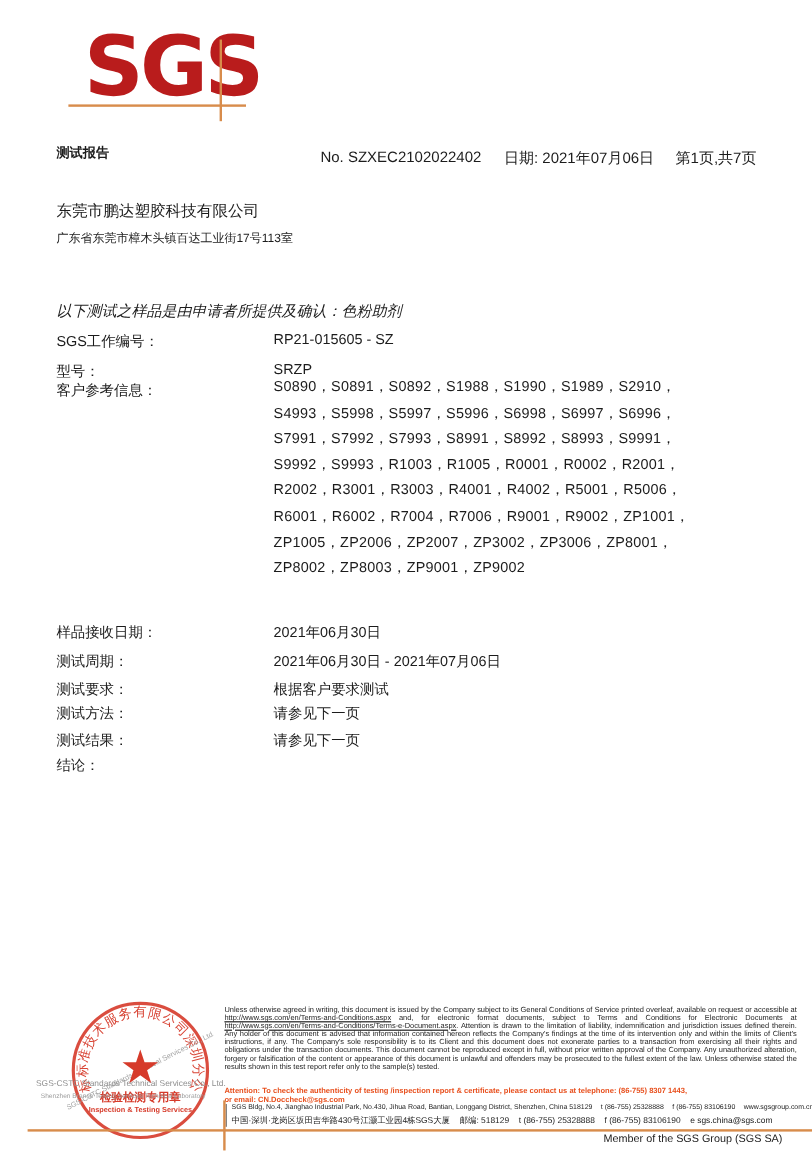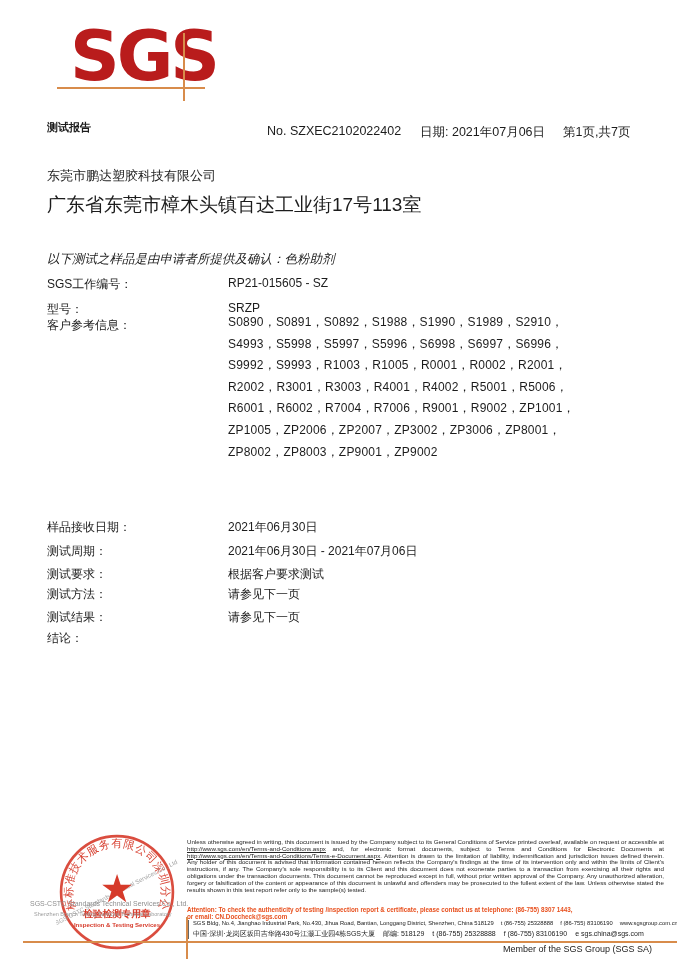--- a/index.html
+++ b/index.html
@@ -10,21 +10,21 @@
   
   .logo-text{position:absolute;left:70px;top:26px;font-size:69px;line-height:60px;
     font-weight:bold;letter-spacing:-3px;color:#b91c1c;font-family:"DejaVu Sans",sans-serif;}
   .logo-hline{position:absolute;left:57px;top:87px;width:148px;height:2px;background:#d88c4b;}
   .logo-vline{position:absolute;left:183px;top:33px;width:2px;height:68px;background:#d88c4b;}
   .doc-title{position:absolute;left:47px;top:120px;font-size:11px;font-weight:bold;}
   .report-no{position:absolute;left:223px;top:124px;font-size:12.5px;margin-left:44px;}
   .report-date{position:absolute;left:420px;top:124px;font-size:12.5px;}
   .page-count{position:absolute;left:531px;top:124px;font-size:12.5px;padding-left:32px;}
   .company{position:absolute;left:47px;top:167px;font-size:13px;}
-  .addr-line{position:absolute;left:47px;top:192px;font-size:19px;}
+  .addr-line{position:absolute;left:47px;top:192px;font-size:10px;}
   .sample-stmt{position:absolute;left:47px;top:251px;font-size:12.5px;font-style:italic;}
   
   .field{position:absolute;left:47px;width:600px;font-size:12px;}
   .flabel{position:absolute;left:0;top:0;}
   .fvalue{position:absolute;left:181px;top:0;text-align:right;}
   .codes{position:absolute;left:228px;top:312px;font-size:12px;line-height:21.6px;letter-spacing:0.2px;}
   .conclusion{position:absolute;left:228px;top:628px;width:416px;font-size:11.5px;
     line-height:14.1px;text-align:justify;}
   
   .stamp{position:absolute;left:56px;top:831px;width:122px;height:122px;}
@@ -68,20 +68,21 @@
   <div class="field" style="top:301px">
     <span class="flabel">型号：</span>
     <span class="fvalue">SRZP</span>
   </div>
   <div class="field" style="top:317px">
     <span class="flabel">客户参考信息：</span>
   </div>
   <div class="codes">
     <div>S0890，S0891，S0892，S1988，S1990，S1989，S2910，</div>
     <div>S4993，S5998，S5997，S5996，S6998，S6997，S6996，</div>
+    <div>S7991，S7992，S7993，S8991，S8992，S8993，S9991，</div>
     <div>S9992，S9993，R1003，R1005，R0001，R0002，R2001，</div>
     <div>R2002，R3001，R3003，R4001，R4002，R5001，R5006，</div>
     <div>R6001，R6002，R7004，R7006，R9001，R9002，ZP1001，</div>
     <div>ZP1005，ZP2006，ZP2007，ZP3002，ZP3006，ZP8001，</div>
     <div>ZP8002，ZP8003，ZP9001，ZP9002</div>
   </div>
   <div class="field" style="top:519px">
     <span class="flabel">样品接收日期：</span>
     <span class="fvalue">2021年06月30日</span>
   </div>

